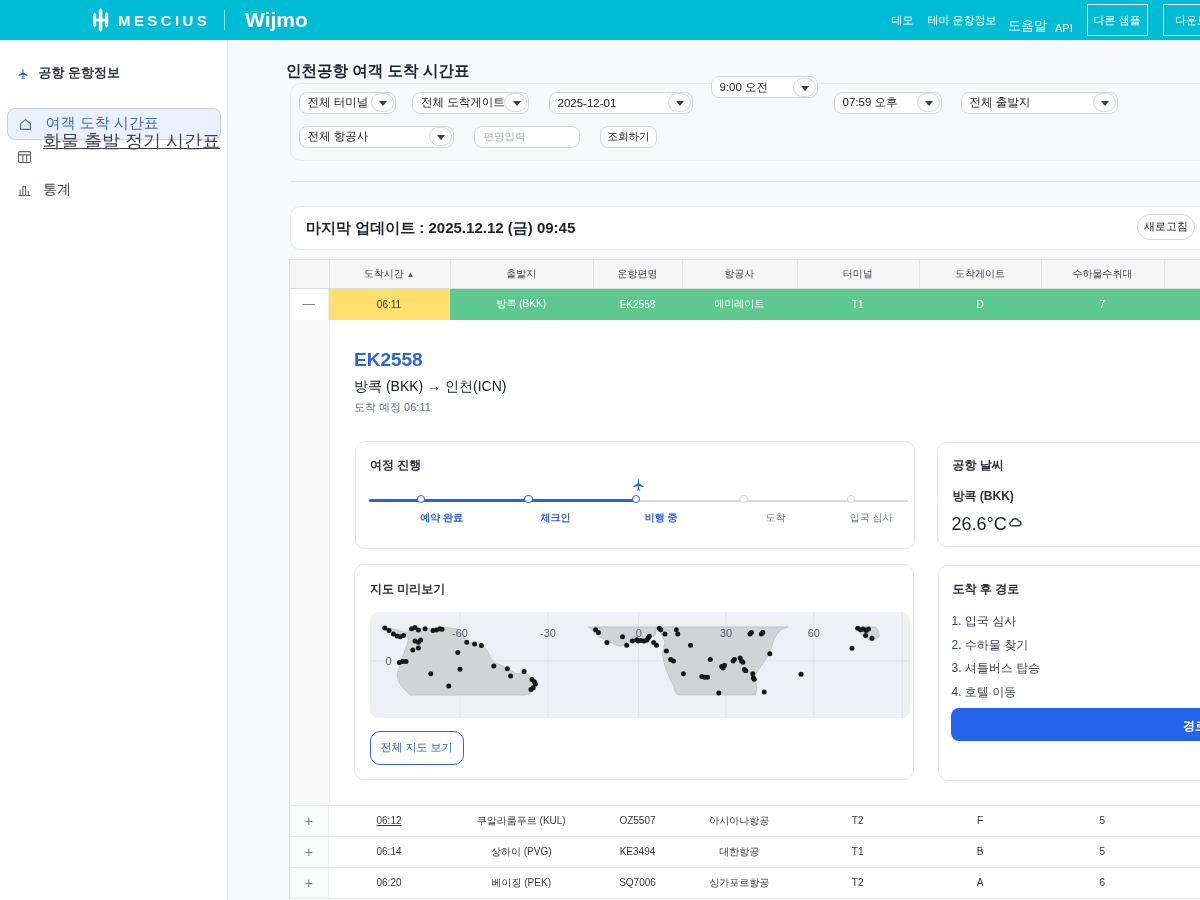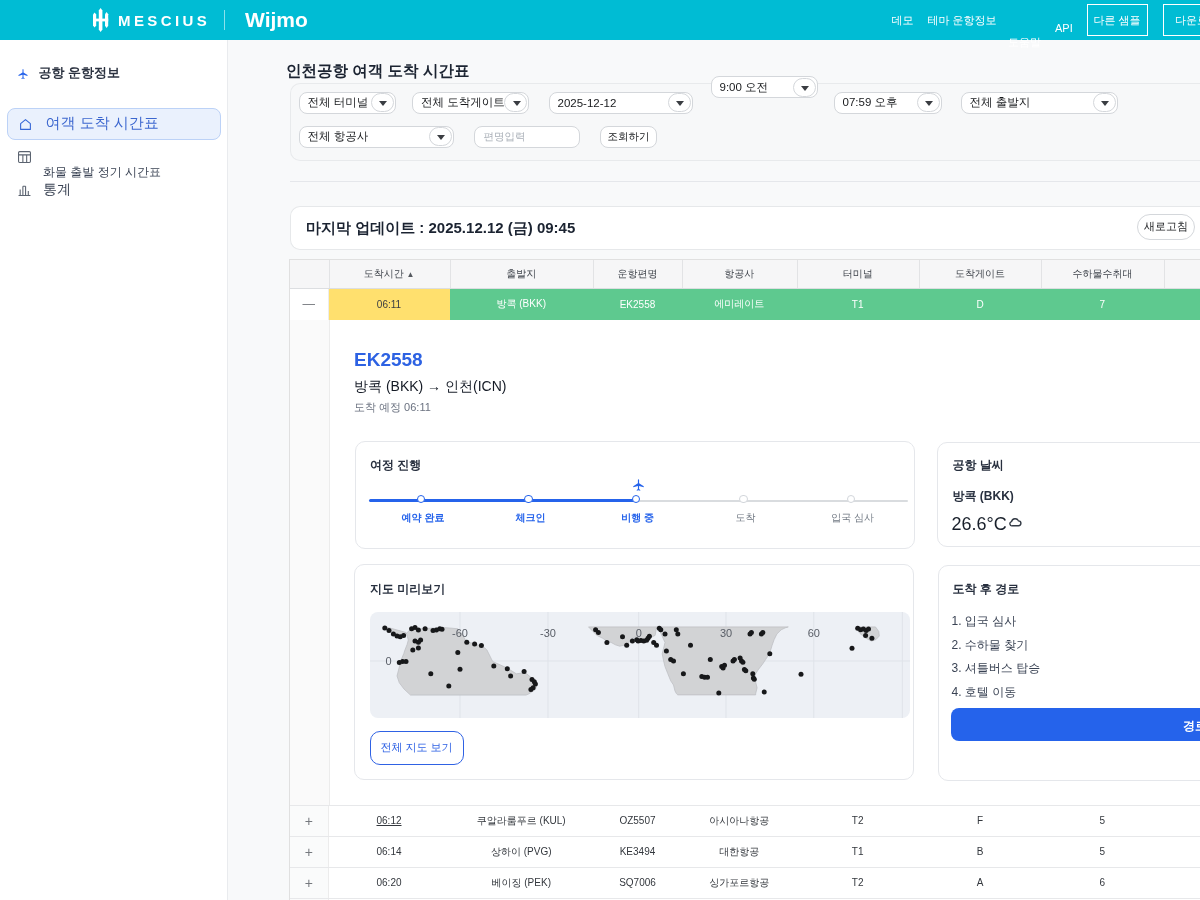--- a/index.html
+++ b/index.html
@@ -18,21 +18,21 @@
     <path d="M2.6 5.5 L4.2 7.5 L4.2 18.5 L2.6 20.5 L1.0 18.5 L1.0 7.5 Z" fill="#fff"></path>
     <path d="M8.6 1.0 L10.4 3.6 L10.4 22.4 L8.6 25.0 L6.8 22.4 L6.8 3.6 Z" fill="#fff"></path>
     <path d="M14.6 5.0 L16.2 7.2 L16.2 18.8 L14.6 21.0 L13.0 18.8 L13.0 7.2 Z" fill="#fff"></path>
     <rect x="1" y="11.6" width="15.2" height="2.8" fill="#fff"></rect>
   </svg>
   <div class="abs" style="left:118px;top:0;height:40px;display:flex;align-items:center;color:#fff;font-size:15px;font-weight:bold;letter-spacing:3.4px;">MESCIUS</div>
   <div class="abs" style="left:224px;top:10px;width:1px;height:20px;background:rgba(255,255,255,0.55);"></div>
   <div class="abs" style="left:245px;top:0;height:40px;display:flex;align-items:center;color:#fff;font-size:21px;font-weight:bold;">Wijmo</div>
   <div class="abs" style="left:891.5px;top:0;height:40px;display:flex;align-items:center;color:#fff;font-size:11px;">데모</div>
   <div class="abs" style="left:927.4px;top:0;height:40px;display:flex;align-items:center;color:#fff;font-size:11px;">테마 운항정보</div>
-  <div class="abs" style="left:1008px;top:16px;height:52px;display:flex;align-items:center;color:#fff;font-size:11px;">도움말</div>
+  <div class="abs" style="left:1008px;top:0;height:52px;display:flex;align-items:center;color:#fff;font-size:13px;">도움말</div>
   <div class="abs" style="left:1055px;top:0;height:56px;display:flex;align-items:center;color:#fff;font-size:11px;">API</div>
   <div class="abs ctr" style="left:1086.5px;top:4px;width:61px;height:32px;border:1.5px solid #fff;color:#fff;font-size:11px;white-space:nowrap;">다른 샘플</div>
   <div class="abs ctr" style="left:1163px;top:4px;width:68px;height:32px;border:1.5px solid #fff;color:#fff;font-size:11px;white-space:nowrap;">다운로드</div>
 </div>
 
 <div class="abs" style="left:0;top:40px;width:228px;height:860px;background:#fff;border-right:1px solid #e9ebee;"></div>
 <svg class="abs" style="left:17px;top:68px;" width="12" height="12" viewBox="0 0 24 24" fill="#2563eb">
   <path d="M21 16v-2l-8-5V3.5c0-.83-.67-1.5-1-1.5s-1 .67-1 1.5V9l-8 5v2l8-2.5V19l-2 1.5V22l3-1 3 1v-1.5L13 19v-5.5l8 2.5z"></path>
 </svg>
 <div class="abs vctr" style="left:38.5px;top:64px;height:17px;font-size:13px;font-weight:bold;color:#2b3240;">공항 운항정보</div>
@@ -40,41 +40,41 @@
 <div class="abs" style="left:7px;top:107.5px;width:214px;height:32.5px;background:#eaf1fd;border:1px solid #bcd2f7;border-radius:8px;"></div>
 <svg class="abs" style="left:19px;top:117.5px;" width="13" height="13" viewBox="0 0 24 24" fill="none" stroke="#3566d6" stroke-width="2">
   <path d="M3 10.5 L12 3 L21 10.5 L21 21 L3 21 Z" stroke-linejoin="round"></path>
 </svg>
 <div class="abs vctr" style="left:45.5px;top:115px;height:17px;font-size:15px;color:#3c67cf;">여객 도착 시간표</div>
 
 <svg class="abs" style="left:18px;top:150.5px;" width="13" height="12" viewBox="0 0 24 22" fill="none" stroke="#5b6370" stroke-width="2">
   <rect x="1" y="1" width="22" height="20" rx="2"></rect>
   <path d="M1 7 L23 7 M9 7 L9 21 M16 7 L16 21"></path>
 </svg>
-<div class="abs vctr" style="left:43px;top:164px;height:17px;font-size:12px;color:#3a4354;">화물 출발 정기 시간표</div>
+<div class="abs vctr" style="left:43px;top:132px;height:17px;font-size:18px;color:#3a4354;text-decoration:underline;">화물 출발 정기 시간표</div>
 
 <svg class="abs" style="left:18px;top:183.5px;" width="13" height="12" viewBox="0 0 24 22" fill="none" stroke="#5b6370" stroke-width="2">
   <path d="M1 21 L23 21 M4 21 L4 10 M9 21 L9 4 M9 4 L14 4 M14 21 L14 4 M19 21 L19 13"></path>
 </svg>
 <div class="abs vctr" style="left:43px;top:181px;height:17px;font-size:14px;color:#3a4354;">통계</div>
 
 <div class="abs" style="left:286px;top:61px;font-size:15.5px;font-weight:bold;color:#1b2331;">인천공항 여객 도착 시간표</div>
 
 <div class="abs" style="left:290px;top:83px;width:910px;height:78px;background:#f7f8f9;border:1px solid #e8eaec;border-radius:10px 0 0 10px;border-right:none;"></div>
 
 <div class="abs combo" style="left:298.5px;top:91.5px;width:97px;">
     <span class="txt">전체 터미널</span>
     <span class="dd"></span>
   </div>
 <div class="abs combo" style="left:412px;top:91.5px;width:117px;">
     <span class="txt">전체 도착게이트</span>
     <span class="dd"></span>
   </div>
 <div class="abs combo" style="left:548.5px;top:91.5px;width:144px;">
-    <span class="txt">2025-12-12</span>
+    <span class="txt">2025-12-01</span>
     <span class="dd"></span>
   </div>
 <div class="abs combo" style="left:710.5px;top:76px;width:107px;">
     <span class="txt">9:00 오전</span>
     <span class="dd"></span>
   </div>
 <div class="abs combo" style="left:833.5px;top:91.5px;width:108px;">
     <span class="txt">07:59 오후</span>
     <span class="dd"></span>
   </div>
@@ -148,21 +148,21 @@
 <div class="abs" style="left:354px;top:348.5px;font-size:19px;font-weight:bold;color:#2d62e3;">EK2558</div>
 <div class="abs" style="left:354px;top:377.5px;font-size:14px;color:#151b26;">방콕 (BKK) → 인천(ICN)</div>
 <div class="abs" style="left:354px;top:399.5px;font-size:11px;color:#6b7280;">도착 예정 06:11</div>
 
 <div class="abs" style="left:354.5px;top:441px;width:560px;height:108px;background:#fff;border:1px solid #e5e7eb;border-radius:10px;"></div>
 <div class="abs" style="left:370px;top:456.5px;font-size:12px;font-weight:bold;color:#28303f;">여정 진행</div>
 <div class="abs" style="left:369px;top:499.3px;width:268.5px;height:3px;background:#2563eb;border-radius:2px;"></div>
 <div class="abs" style="left:637.5px;top:499.8px;width:270px;height:2px;background:#d9dcdf;border-radius:2px;"></div>
 <style>
 .stp { position:absolute; top:494.7px; width:8.6px; height:8.6px; border-radius:50%; background:#fff; }
-.slab { position:absolute; top:511px; width:80px; text-align:center; font-size:10px; }
+.slab { position:absolute; top:511px; width:80px; text-align:right; font-size:10px; }
 </style>
 <div class="stp" style="left:416.5px;border:1.8px solid #2563eb;"></div>
 <div class="stp" style="left:524.2px;border:1.8px solid #2563eb;"></div>
 <div class="stp" style="left:631.5px;border:1.8px solid #2563eb;"></div>
 <div class="stp" style="left:739.3px;border:1.8px solid #d2d6db;"></div>
 <div class="stp" style="left:846.5px;border:1.8px solid #d2d6db;"></div>
 <svg class="abs" style="left:630.5px;top:478px;" width="15" height="14" viewBox="0 0 24 24" fill="#2563eb">
   <path d="M21 16v-2l-8-5V3.5c0-.83-.67-1.5-1-1.5s-1 .67-1 1.5V9l-8 5v2l8-2.5V19l-2 1.5V22l3-1 3 1v-1.5L13 19v-5.5l8 2.5z"></path>
 </svg>
 <div class="slab" style="left:383px;color:#2563eb;font-weight:bold;">예약 완료</div>

